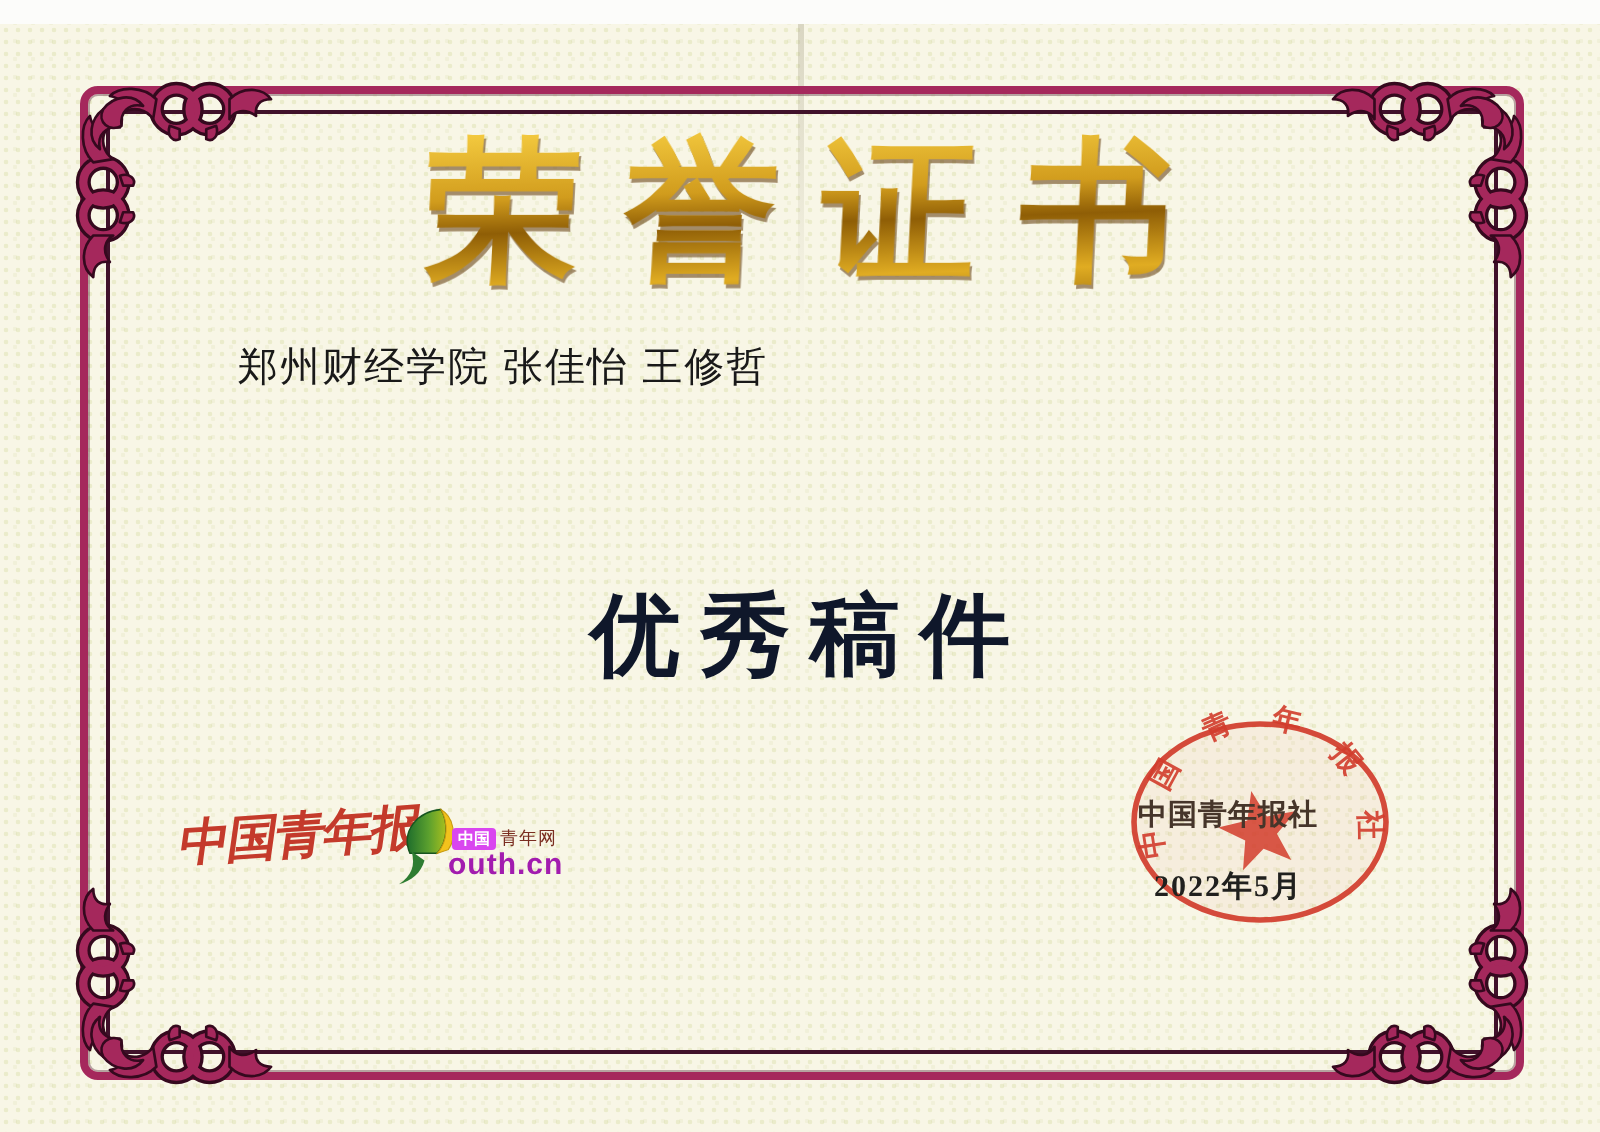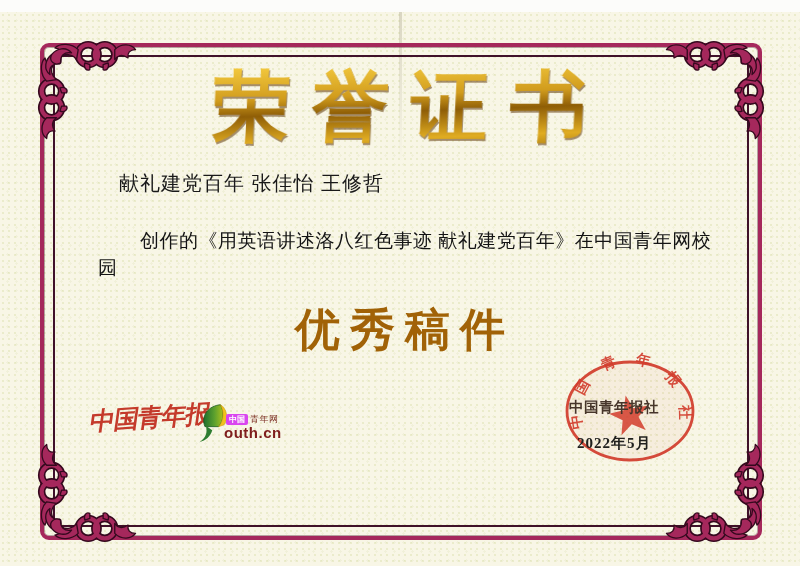--- a/index.html
+++ b/index.html
@@ -51,43 +51,42 @@
     position:absolute;left:119px;top:170px;
     font-size:20px;color:#191919;letter-spacing:1px;
   }
   .body-text{
     position:absolute;left:98px;top:227px;width:616px;
     font-size:19px;line-height:27px;color:#141414;letter-spacing:.5px;
   }
   .body-text .l1{text-indent:42px;}
   .award-row{position:absolute;left:0;right:0;top:288px;text-align:center;}
   .award-text{
-    display:inline-block;font-size:45px;font-weight:800;color:#a16207;
+    display:inline-block;font-size:45px;font-weight:800;color:#0f172a;
     letter-spacing:10px;padding-left:10px;
     font-family:"DejaVu Sans","Liberation Sans",sans-serif;
-    margin-top:12px;
   }
 
   .cyd-logo{
     position:absolute;left:90px;top:401px;
     font-family:"DejaVu Serif","Liberation Serif",serif;
     font-weight:bold;font-size:25px;color:#c43a2b;letter-spacing:-1px;
     transform:rotate(-4deg) skewX(-12deg);
   }
   .youth-logo{position:absolute;left:196px;top:400px;width:96px;height:44px;}
   .youth-leaf{position:absolute;left:0;top:2px;width:38px;height:42px;}
   .youth-top{position:absolute;left:30px;top:13px;display:flex;align-items:center;gap:2px;}
   .cn-badge{
     background:#d946ef;color:#ffffff;font-size:8px;font-weight:bold;
     padding:1px 3px;border-radius:2px;line-height:1.2;
   }
   .site-label{font-size:9px;font-weight:normal;color:#7a2d20;letter-spacing:.5px;}
   .domain-label{
     position:absolute;left:28px;top:24px;
-    font-size:15px;font-weight:800;color:#7f1d1d;letter-spacing:.5px;
+    font-size:15px;font-weight:800;color:#a21caf;letter-spacing:.5px;
   }
 
   .seal-svg{position:absolute;left:558px;top:352px;width:144px;height:118px;}
   .seal-org{
     position:absolute;left:569px;top:398px;
     font-size:14.5px;font-weight:bold;color:#46352a;letter-spacing:.5px;
   }
   .seal-date{
     position:absolute;left:577px;top:434px;
     font-size:15px;font-weight:bold;color:#20201e;letter-spacing:1px;font-family:Liberation Serif, serif;
@@ -143,24 +142,23 @@
     <use href="#orn"></use>
   </svg>
 <svg class="orn br" viewBox="0 0 130 130">
     <use href="#orn"></use>
   </svg>
 
 <div class="title-row">
   <span class="title-text">荣誉证书</span>
 </div>
 
-<div class="recipient">献礼建党百年 张佳怡 王修哲</div>
+<div class="recipient">郑州财经学院 张佳怡 王修哲</div>
 
 <div class="body-text">
-  <div class="l1">创作的《用英语讲述洛八红色事迹 献礼建党百年》在中国青年网校园</div>
 </div>
 
 <div class="award-row">
   <span class="award-text">优秀稿件</span>
 </div>
 
 <div class="cyd-logo">中国青年报</div>
 
 <div class="youth-logo">
   <svg class="youth-leaf" viewBox="0 0 40 46">

